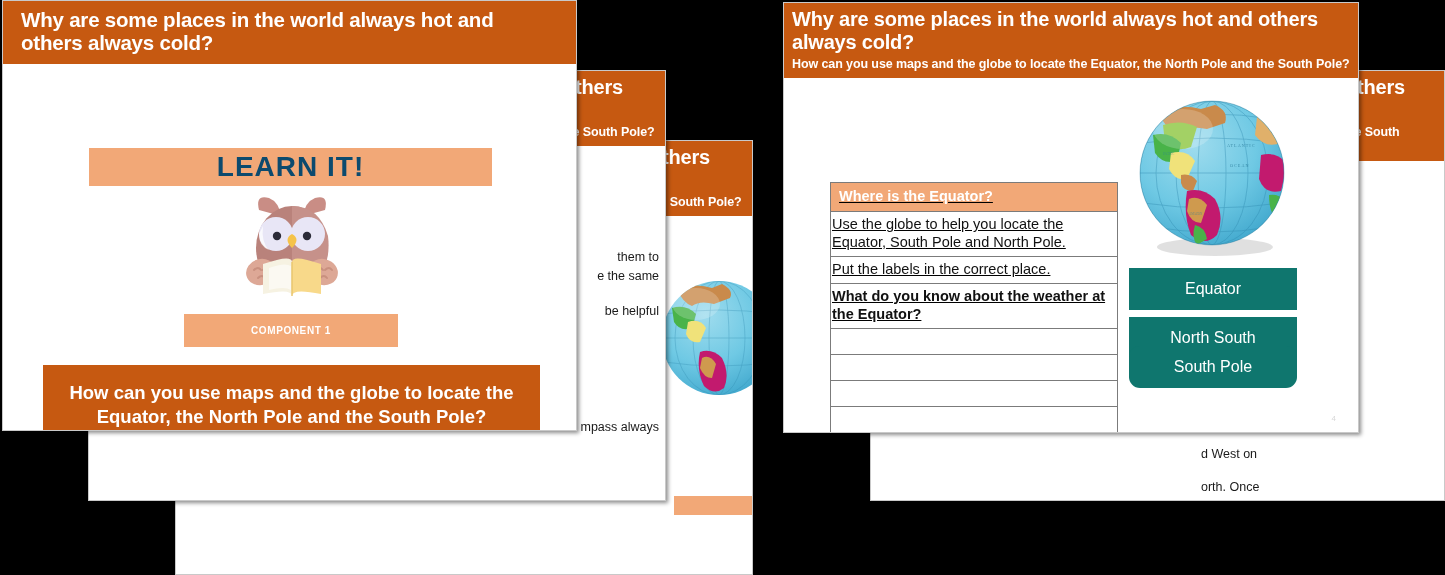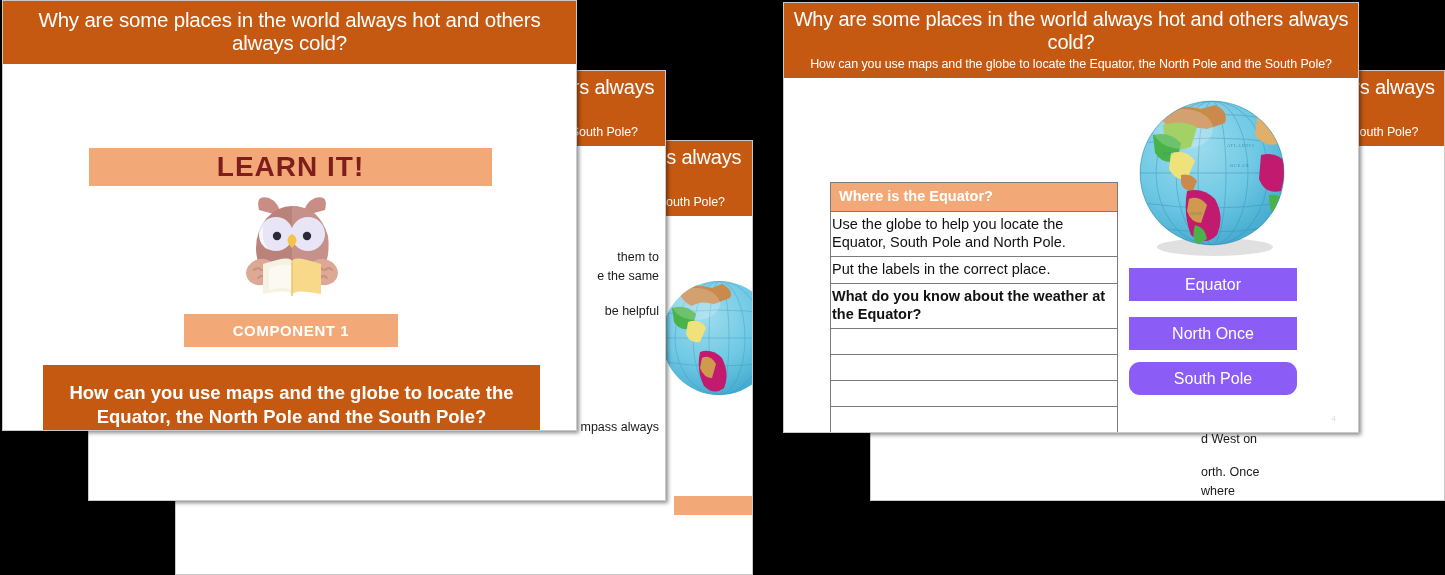--- a/index.html
+++ b/index.html
@@ -15,22 +15,22 @@
     position: absolute;
     background: #ffffff;
     border: 1px solid #c9c9c9;
     box-shadow: 2px 2px 4px rgba(0,0,0,0.45);
     overflow: hidden;
   }
 
   .hdr {
     background: #C65911;
     color: #ffffff;
-    text-align: center;
-    font-weight: normal;
+    text-align: left;
+    font-weight: bold;
     padding: 5px 8px 7px 8px;
   }
   .hdr .t1 { font-size: 20px; line-height: 1.14; letter-spacing: -0.2px; }
   .hdr .t2 { font-size: 12.5px; line-height: 1.18; margin-top: 3px; letter-spacing: -0.1px; }
 
   .body { position: relative; height: calc(100% - 0px); }
 
   .footer {
     position: absolute; left: 0; right: 0; bottom: 9px;
     display: flex; justify-content: center;
@@ -39,30 +39,30 @@
   .pageno {
     position: absolute; right: 22px; bottom: 9px;
     font-size: 8px; color: #d8d8d8;
   }
 
   
   #slide1 { left: 2px; top: 0px; width: 575px; height: 431px; }
   #slide1 .hdr .t1 { font-size: 20.5px; padding: 2px 10px 2px 10px; }
   .learnit {
     position: absolute; left: 86px; top: 84px; width: 403px; height: 38px;
-    background: #F2A877; color: #7f1d1d;
+    background: #F2A877; color: #0c4a6e;
     display: flex; align-items: center; justify-content: center;
     font-size: 28px; font-weight: bold; letter-spacing: 1px;
   }
   .owlwrap { position: absolute; left: 236px; top: 126px; width: 106px; height: 112px; }
   .component {
     position: absolute; left: 181px; top: 250px; width: 214px; height: 33px;
     background: #F2A877; color: #ffffff;
     display: flex; align-items: center; justify-content: center;
-    font-size: 15px; font-weight: bold; letter-spacing: 0.6px;
+    font-size: 10px; font-weight: bold; letter-spacing: 0.6px;
   }
   .q-box {
     position: absolute; left: 40px; top: 301px; width: 497px; height: 81px;
     background: #C65911; color: #ffffff;
     display: flex; align-items: center; justify-content: center; text-align: center;
     font-size: 18.5px; font-weight: bold; line-height: 1.32; padding: 0 14px;
   }
 
   
   #slide2 { left: 88px; top: 70px; width: 578px; height: 431px; }
@@ -91,38 +91,38 @@
   .s3-bullets {
     position: absolute; left: 34px; top: 358px; width: 530px;
     font-size: 12.5px; color: #111; line-height: 1.75;
   }
   .s3-bullets li { margin-left: 28px; }
 
   
   #slide4 { left: 783px; top: 2px; width: 576px; height: 431px; }
   .tbl {
     position: absolute; left: 46px; top: 104px; width: 288px;
-    border: 1px solid #7b7b7b; border-collapse: collapse;
+    border: 1px solid #7b7b7b; border-collapse: collapse; text-decoration: underline;
   }
   .tbl td {
     border: 1px solid #7b7b7b;
     padding: 4px 1px;
     font-size: 14.5px; color: #111; line-height: 1.24;
     vertical-align: top;
   }
   .tbl td.head {
     background: #F2A877; color: #ffffff; font-weight: bold; font-size: 14.5px;
     padding: 5px 8px;
   }
   .tbl td.bold { font-weight: bold; }
   .tbl td.blank { height: 26px; }
   .s4-globe { position: absolute; left: 1129px; top: 95px; width: 166px; height: 166px; }
   .lbl {
-    position: absolute; left: 1129px; width: 168px; height: 33px;
-    background: #8b5cf6; color: #ffffff;
+    position: absolute; left: 1129px; width: 168px; height: 42px;
+    background: #0f766e; color: #ffffff;
     display: flex; align-items: center; justify-content: center;
     font-size: 16px;
   }
 
   
   #slide5 { left: 870px; top: 70px; width: 575px; height: 431px; }
   .s5-txt {
     position: absolute; left: 330px; top: 232px; width: 300px;
     font-size: 12.5px; color: #1a1a1a; line-height: 1.52;
   }
@@ -237,22 +237,22 @@
       <g fill="#2b7fa0" opacity="0.55" font-size="3" font-family="Liberation Serif, serif">
         <text x="34" y="60">PACIFIC</text>
         <text x="60" y="120">AMAZON</text>
       </g>
       <ellipse cx="54" cy="34" rx="30" ry="20" fill="#ffffff" opacity="0.20"></ellipse>
     </g>
     <circle cx="83" cy="78" r="72" fill="none" stroke="#2a7fa0" stroke-width="0.8" opacity="0.5"></circle>
   </svg>
 
   <div class="lbl" style="top:268px;">Equator</div>
-  <div class="lbl" style="top:317px;">North Once</div>
-  <div class="lbl" style="top:362px;border-radius:11px;">South Pole</div>
+  <div class="lbl" style="top:317px;">North South</div>
+  <div class="lbl" style="top:346px;border-radius:11px;">South Pole</div>
   </div>
 
   <div class="slide" id="slide3">
     <div class="hdr">
       <div class="t1">Why are some places in the world always hot and others always cold?</div>
       <div class="t2">How can you use maps and the globe to locate the Equator, the North Pole and the South Pole?</div>
     </div>
     <div class="body">
       <svg class="s3-globe" viewBox="0 0 130 130">
         <defs>

